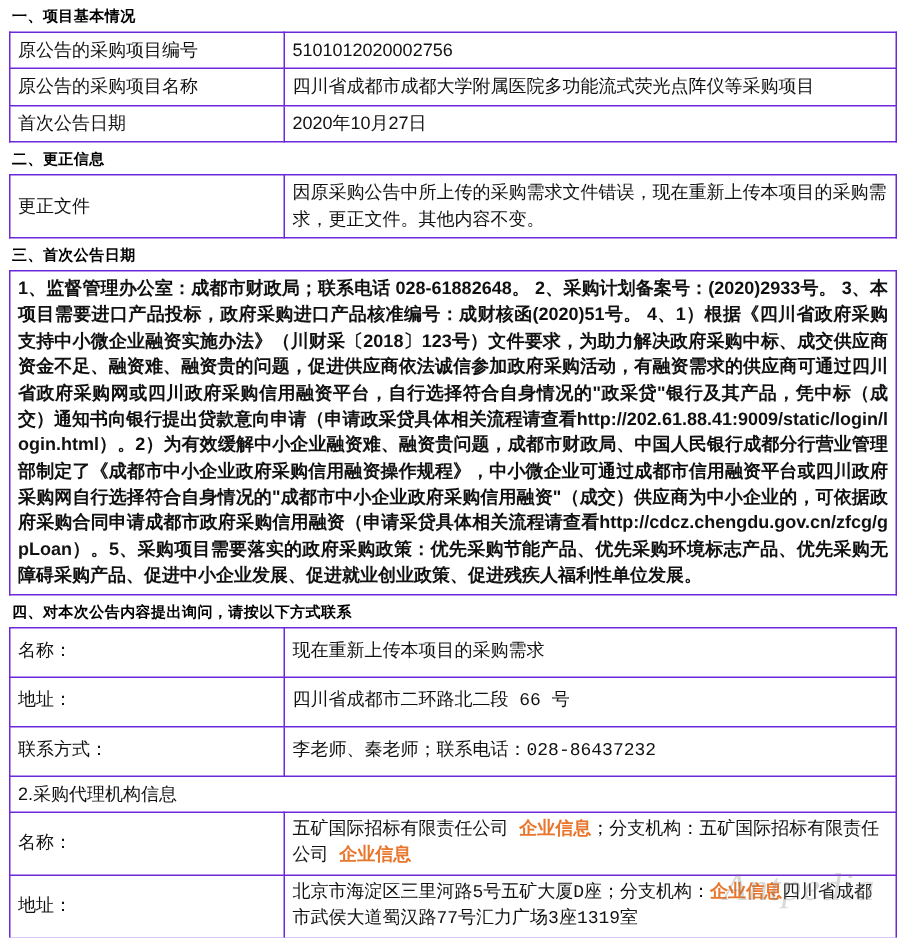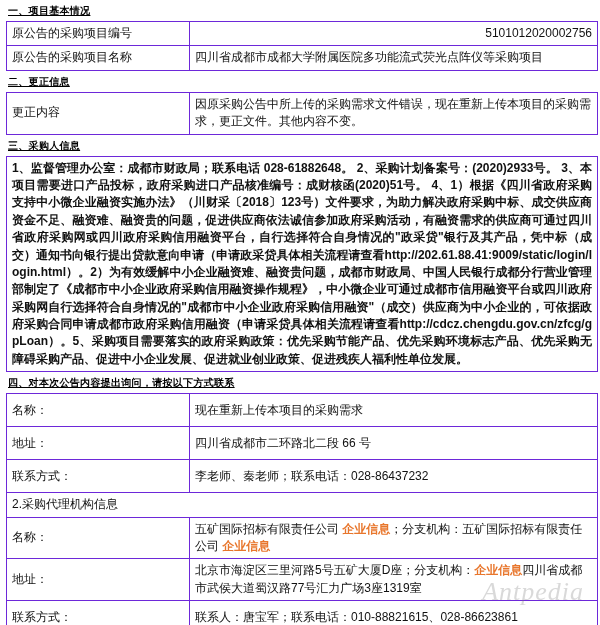--- a/index.html
+++ b/index.html
@@ -20,21 +20,20 @@
     width: 600px;
     box-sizing: border-box;
     padding: 0 4px;
   }
   .section-head {
     font-size: 10px;
     font-weight: bold;
     color: #000;
     padding: 4px 2px 3px 4px;
     letter-spacing: 0.3px;
-    text-decoration: underline;
   }
   table.grid {
     width: 592px;
     border-collapse: collapse;
     table-layout: fixed;
     margin-left: 2px;
   }
   table.grid td {
     border: 1px solid #6d28d9;
     padding: 3px 5px;
@@ -45,35 +44,35 @@
   }
   td.label {
     width: 172px;
     color: #111;
   }
   td.value {
     color: #111;
   }
   .orange {
     color: #e8762c;
-    text-align: right;
   }
   .biz-tag {
     color: #e8762c;
     font-weight: bold;
     white-space: nowrap;
   }
   .para {
     line-height: 1.6;
     text-align: justify;
     font-size: 9.4px;
     font-weight: bold;
   }
   .tall {
     height: 26px;
+    font-family: Liberation Mono, monospace;
   }
   .watermark {
     position: absolute;
     right: 16px;
     bottom: 18px;
     font-family: Liberation Serif, serif;
     font-size: 26px;
     font-style: italic;
     color: rgba(120,120,120,0.28);
     letter-spacing: 1px;
@@ -90,34 +89,38 @@
   <table class="grid">
     <tbody>
         <tr>
       <td class="label">原公告的采购项目编号</td>
       <td class="value orange">5101012020002756</td>
     </tr>
     <tr>
       <td class="label">原公告的采购项目名称</td>
       <td class="value">四川省成都市成都大学附属医院多功能流式荧光点阵仪等采购项目</td>
     </tr>
+    <tr>
+      <td class="label">首次公告日期</td>
+      <td class="value">2020年10月27日</td>
+    </tr>
   </tbody>
     </table>
 
   <div class="section-head">二、更正信息</div>
   <table class="grid">
     <tbody>
     <tr>
-      <td class="label">更正内容</td>
+      <td class="label">更正文件</td>
       <td class="value">因原采购公告中所上传的采购需求文件错误，现在重新上传本项目的采购需求，更正文件。其他内容不变。</td>
     </tr>
   </tbody>
     </table>
 
-  <div class="section-head">三、采购人信息</div>
+  <div class="section-head">三、首次公告日期</div>
   <table class="grid">
     <tbody>
         <tr>
       <td class="value para">1、监督管理办公室：成都市财政局；联系电话 028-61882648。 2、采购计划备案号：(2020)2933号。 3、本项目需要进口产品投标，政府采购进口产品核准编号：成财核函(2020)51号。 4、1）根据《四川省政府采购支持中小微企业融资实施办法》（川财采〔2018〕123号）文件要求，为助力解决政府采购中标、成交供应商资金不足、融资难、融资贵的问题，促进供应商依法诚信参加政府采购活动，有融资需求的供应商可通过四川省政府采购网或四川政府采购信用融资平台，自行选择符合自身情况的"政采贷"银行及其产品，凭中标（成交）通知书向银行提出贷款意向申请（申请政采贷具体相关流程请查看http://202.61.88.41:9009/static/login/login.html）。2）为有效缓解中小企业融资难、融资贵问题，成都市财政局、中国人民银行成都分行营业管理部制定了《成都市中小企业政府采购信用融资操作规程》，中小微企业可通过成都市信用融资平台或四川政府采购网自行选择符合自身情况的"成都市中小企业政府采购信用融资"（成交）供应商为中小企业的，可依据政府采购合同申请成都市政府采购信用融资（申请采贷具体相关流程请查看http://cdcz.chengdu.gov.cn/zfcg/gpLoan）。5、采购项目需要落实的政府采购政策：优先采购节能产品、优先采购环境标志产品、优先采购无障碍采购产品、促进中小企业发展、促进就业创业政策、促进残疾人福利性单位发展。</td>
     </tr>
   </tbody>
     </table>
 
   <div class="section-head">四、对本次公告内容提出询问，请按以下方式联系</div>
   <table class="grid">

